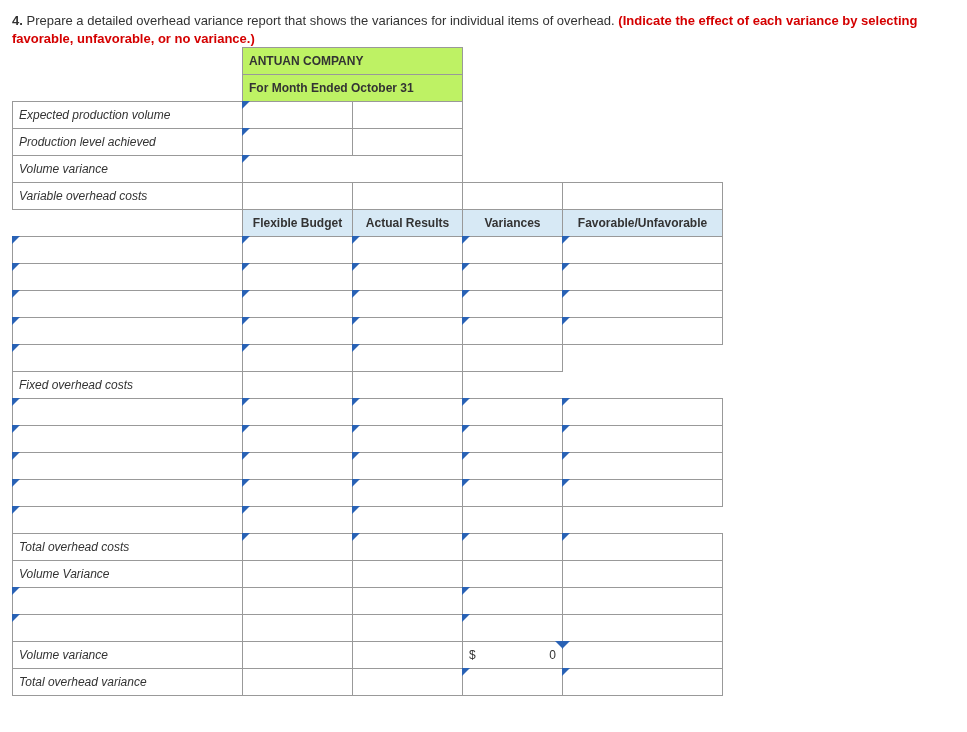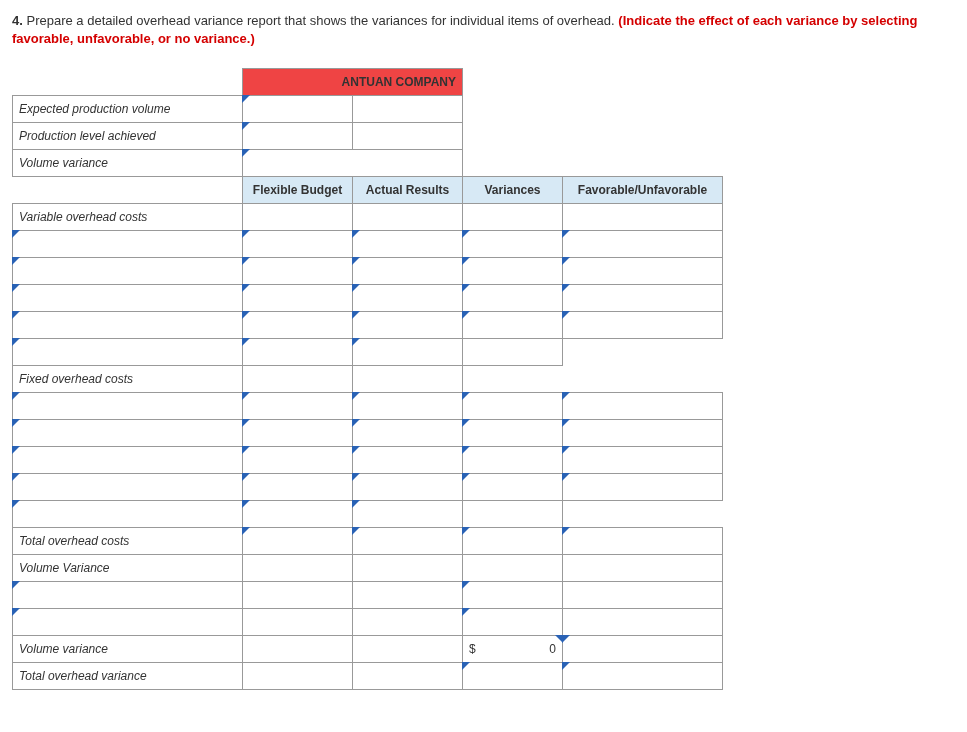--- a/index.html
+++ b/index.html
@@ -3,21 +3,21 @@
 <meta charset="utf-8">
 <style>
   body {
     font-family: Arial, Helvetica, sans-serif;
     font-size: 13px;
     color: #333;
     margin: 12px;
     background: #fff;
   }
   .instr {
-    margin-bottom: 21px;
+    margin-bottom: 0;
     line-height: 1.35;
   }
   .instr .num { font-weight: bold; }
   .instr .red { color: #d40000; font-weight: bold; }
   table.report {
     border-collapse: collapse;
     table-layout: fixed;
   }
   table.report td, table.report th {
     border: 1px solid #999;
@@ -25,23 +25,23 @@
     padding: 2px 6px;
     position: relative;
     font-size: 12px;
   }
   .col-label { width: 230px; }
   .col-fb { width: 110px; }
   .col-ar { width: 110px; }
   .col-var { width: 100px; }
   .col-fu { width: 160px; }
   .hdr-blue {
-    background: #ef4444;
+    background: #bef264;
     font-weight: bold;
-    text-align: right;
+    text-align: left;
     border: 1px solid #999;
   }
   .hdr-light {
     background: #d7e9f5;
     font-weight: bold;
     text-align: center;
   }
   .noborder {
     border: none !important;
     background: transparent;
@@ -78,20 +78,25 @@
       <col class="col-var">
       <col class="col-fu">
   </colgroup>
 
   <tbody>
       <tr>
     <td class="noborder"></td>
     <td class="hdr-blue" colspan="2">ANTUAN COMPANY</td>
     <td class="noborder" colspan="2"></td>
   </tr>
+  <tr>
+    <td class="noborder"></td>
+    <td class="hdr-blue" colspan="2">For Month Ended October 31</td>
+    <td class="noborder" colspan="2"></td>
+  </tr>
 
   <tr>
     <td class="lbl">Expected production volume</td>
     <td class="cell-input">
           <span class="tick"></span>
         </td>
     <td class="cell-input"></td>
     <td class="noborder" colspan="2"></td>
   </tr>
   <tr>
@@ -101,36 +106,36 @@
         </td>
     <td class="cell-input"></td>
     <td class="noborder" colspan="2"></td>
   </tr>
   <tr>
     <td class="lbl">Volume variance</td>
     <td class="cell-input" colspan="2">
           <span class="tick"></span>
         </td>
     <td class="noborder" colspan="2"></td>
+  </tr>
+
+  <tr>
+    <td class="lbl">Variable overhead costs</td>
+    <td class="emptybox"></td>
+    <td class="emptybox"></td>
+    <td class="emptybox"></td>
+    <td class="emptybox"></td>
   </tr>
 
   <tr>
     <td class="noborder"></td>
     <td class="hdr-light">Flexible Budget</td>
     <td class="hdr-light">Actual Results</td>
     <td class="hdr-light">Variances</td>
     <td class="hdr-light">Favorable/Unfavorable</td>
-  </tr>
-
-  <tr>
-    <td class="lbl">Variable overhead costs</td>
-    <td class="emptybox"></td>
-    <td class="emptybox"></td>
-    <td class="emptybox"></td>
-    <td class="emptybox"></td>
   </tr>
 
   <tr>
     <td class="cell-input">
           <span class="tick"></span>
         </td>
     <td class="cell-input">
           <span class="tick"></span>
         </td>
     <td class="cell-input">

